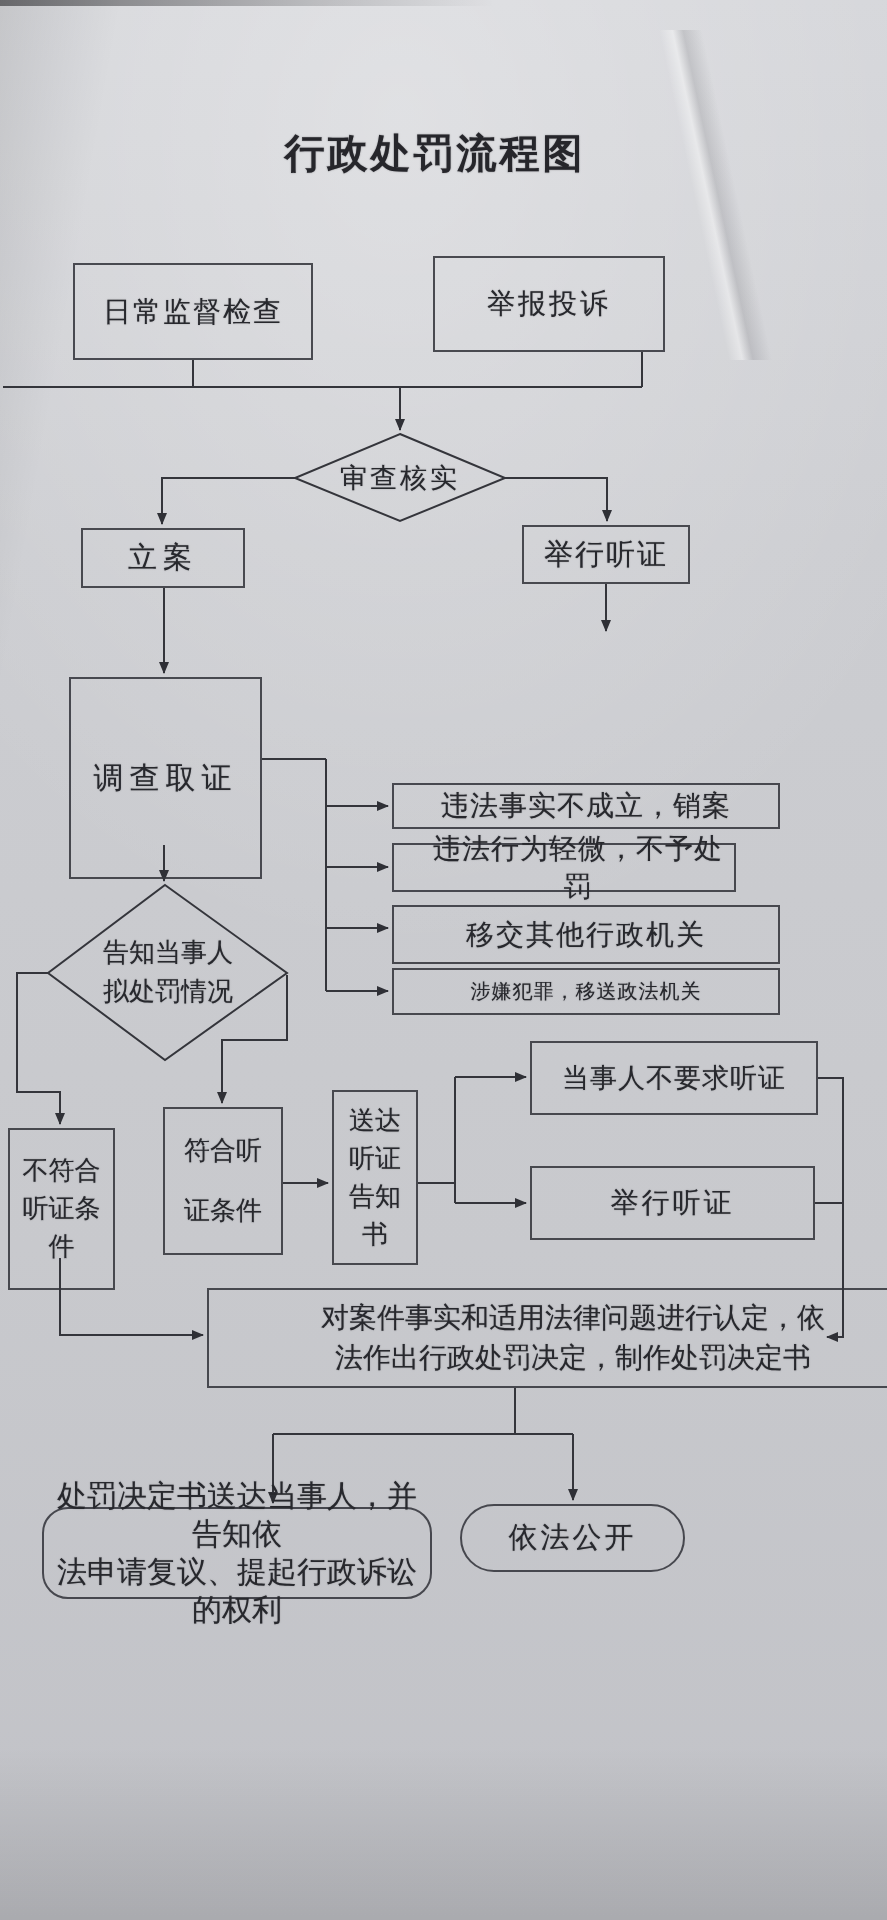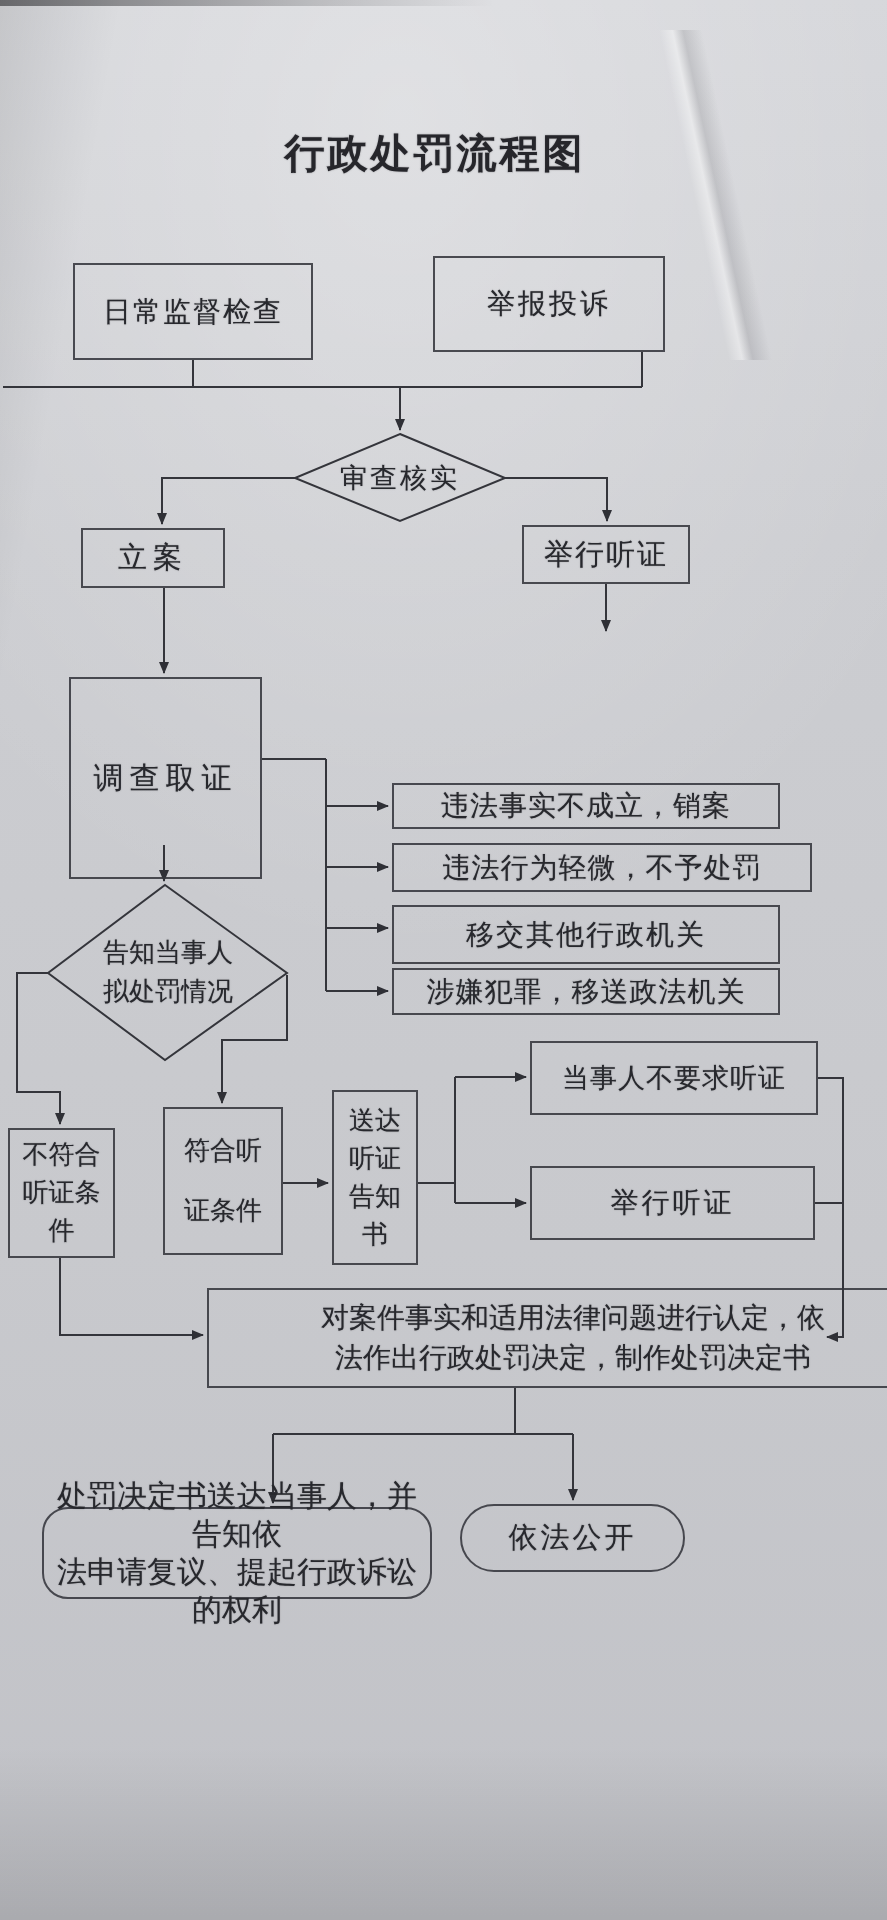--- a/index.html
+++ b/index.html
@@ -84,36 +84,36 @@
       <path d="M573 1434 V1500" marker-end="url(#arw)"></path>
     </g>
   </svg>
 
   <div class="node" style="left:73px;top:263px;width:240px;height:97px;font-size:28px;letter-spacing:2px;">日常监督检查</div>
 
   <div class="node" style="left:433px;top:256px;width:232px;height:96px;font-size:28px;letter-spacing:3px;">举报投诉</div>
 
   <div class="node plain" style="left:300px;top:460px;width:200px;height:36px;font-size:27px;letter-spacing:3px;">审查核实</div>
 
-  <div class="node" style="left:81px;top:528px;width:144px;height:60px;font-size:29px;letter-spacing:6px;">立案</div>
+  <div class="node" style="left:81px;top:528px;width:164px;height:60px;font-size:29px;letter-spacing:6px;">立案</div>
 
   <div class="node" style="left:522px;top:525px;width:168px;height:59px;font-size:29px;letter-spacing:2px;">举行听证</div>
 
 
   <div class="node" style="left:69px;top:677px;width:193px;height:202px;font-size:30px;letter-spacing:6px;">调查取证</div>
 
   <div class="node" style="left:392px;top:783px;width:388px;height:46px;font-size:28px;letter-spacing:1px;">违法事实不成立，销案</div>
-  <div class="node" style="left:392px;top:843px;width:420px;height:49px;font-size:28px;letter-spacing:1px;">违法行为轻微，不予处罚</div>
+  <div class="node" style="left:392px;top:843px;width:344px;height:49px;font-size:28px;letter-spacing:1px;padding-left:28px;">违法行为轻微，不予处罚</div>
   <div class="node" style="left:392px;top:905px;width:388px;height:59px;font-size:28px;letter-spacing:2px;">移交其他行政机关</div>
-  <div class="node" style="left:392px;top:968px;width:388px;height:47px;font-size:28px;letter-spacing:1px;">涉嫌犯罪，移送政法机关</div>
+  <div class="node" style="left:392px;top:968px;width:388px;height:47px;font-size:20px;letter-spacing:1px;">涉嫌犯罪，移送政法机关</div>
 
   <div class="node plain multiline" style="left:68px;top:928px;width:200px;height:88px;font-size:26px;line-height:39px;">告知当事人
 拟处罚情况</div>
 
-  <div class="node multiline" style="left:8px;top:1128px;width:107px;height:130px;font-size:26px;line-height:38px;">不符合
+  <div class="node multiline" style="left:8px;top:1128px;width:107px;height:162px;font-size:26px;line-height:38px;">不符合
 听证条
 件</div>
 
   <div class="node multiline" style="left:163px;top:1107px;width:120px;height:148px;font-size:26px;line-height:60px;">符合听
 证条件</div>
 
   <div class="node multiline" style="left:332px;top:1090px;width:86px;height:175px;font-size:26px;line-height:38px;">送达
 听证
 告知
 书</div>

